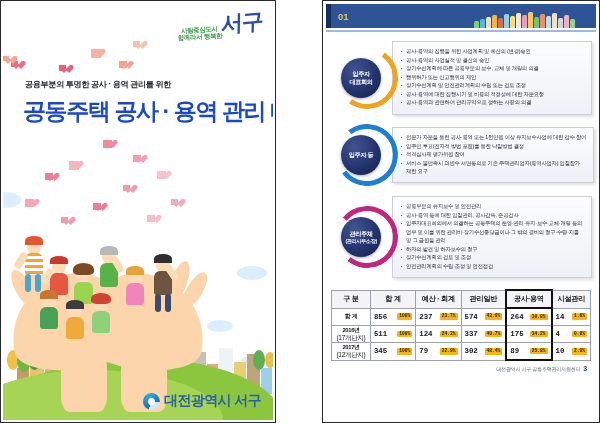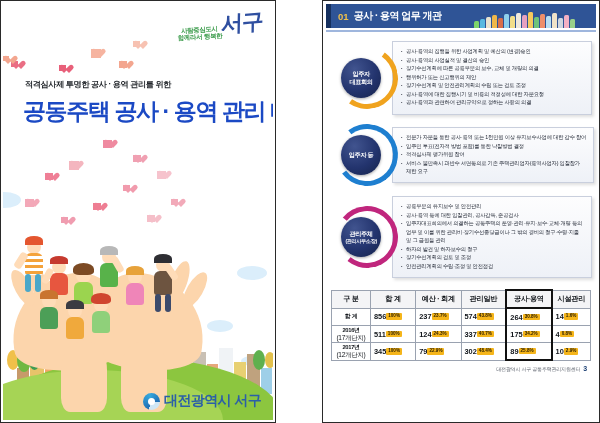--- a/index.html
+++ b/index.html
@@ -81,21 +81,21 @@
   .panel li.wrap{white-space:normal;}
   .panel li:before{content:"·";position:absolute;left:0;font-weight:bold;}
 
   
   .tbl-sec{margin:8px 5px 0 5px;}
   .tbl-title{display:inline-block;background:#b9f0e4;color:#14304f;font-size:8px;font-weight:bold;
              padding:2px 6px;letter-spacing:-.5px;margin-bottom:2px;}
   table.stat{border-collapse:collapse;width:100%;table-layout:fixed;background:#fff;}
   table.stat th,table.stat td{border:1px solid #9aa2b0;padding:0;height:16px;font-size:6.5px;color:#101419;}
   table.stat th{background:#f4f4f6;font-weight:bold;letter-spacing:-.3px;text-align:center;font-size:7.2px;}
-  .cellwrap{display:flex;align-items:center;justify-content:flex-start;padding:0 3px;height:100%;box-sizing:border-box;}
+  .cellwrap{display:flex;align-items:center;justify-content:space-between;padding:0 3px;height:100%;box-sizing:border-box;font-family:Liberation Mono, monospace;}
   .num{font-weight:bold;font-size:7.4px;}
   .pct{background:#f5b51a;color:#2a1d00;font-size:4.6px;font-weight:bold;border-radius:1px;padding:1px 2px;line-height:1;}
   .rowlab{text-align:center;font-size:5.2px;line-height:1.15;letter-spacing:-.3px;}
   .rowlab b{font-size:5.8px;display:block;}
   .hl{border-left:2px solid #111 !important;border-right:2px solid #111 !important;}
   tr.first td.hl{border-top:2px solid #111 !important;}
   tr.last td.hl{border-bottom:2px solid #111 !important;}
   th.hl{border-top:2px solid #111 !important;}
   .rp-foot{margin-top:4px;text-align:right;padding-right:4px;font-size:5px;color:#555b66;letter-spacing:-.2px;}
   .rp-foot b{color:#1b3f73;font-size:7px;margin-left:3px;}
@@ -129,21 +129,21 @@
         <div class="heart" style="left:42px;top:170px;background:#ef7f96;width:8px;height:7px;"></div>
         <div class="heart" style="left:154px;top:168px;background:#f6c3cd;width:9px;height:8px;"></div>
         <div class="heart" style="left:120px;top:182px;background:#f19bad;width:7px;height:6px;"></div>
         <div class="heart" style="left:22px;top:196px;background:#f3a8b8;width:9px;height:8px;"></div>
         <div class="heart" style="left:90px;top:200px;background:#ee7e93;width:8px;height:7px;"></div>
         <div class="heart" style="left:168px;top:196px;background:#f2aab9;width:7px;height:6px;"></div>
         <div class="heart" style="left:144px;top:212px;background:#f5bfc9;width:8px;height:7px;"></div>
         <div class="heart" style="left:58px;top:214px;background:#f09db0;width:7px;height:6px;"></div>
       </div>
 
-      <div class="cover-sub">적격심사제 투명한 공사 · 용역 관리를 위한</div>
+      <div class="cover-sub">공용부분의 투명한 공사 · 용역 관리를 위한</div>
       <div class="cover-title">공동주택 공사 · 용역 관리 매뉴얼</div>
 
       <div class="illus">
         <div class="sky-cloud" style="left:-16px;top:22px;width:34px;height:16px;"></div>
         <div class="sky-cloud" style="right:6px;top:96px;width:30px;height:14px;"></div>
         <div class="sky-cloud" style="right:40px;top:150px;width:26px;height:12px;"></div>
         <div class="sky-cloud" style="right:10px;top:186px;width:22px;height:10px;"></div>
 
         <div class="city">
           <div class="bld" style="left:2px;width:12px;height:26px;background:#c79a6a;"></div>
@@ -261,21 +261,20 @@
         <div class="cf-text">대전광역시 서구</div>
       </div>
     </div>
   </div>
 
   <div class="page page-right">
     <div class="rp">
 
       <div class="rp-head">
         <span class="num">01</span>
-        <span class="htxt">공사 · 용역 업무 개관</span>
         <div class="head-people">
           <div class="hp" style="height:7px;background:#7fd46a;">
               <i style="background:#7fd46a;"></i>
             </div>
           <div class="hp" style="height:9px;background:#58b9e0;">
               <i style="background:#58b9e0;"></i>
             </div>
           <div class="hp" style="height:11px;background:#e8e3d0;">
               <i style="background:#e8e3d0;"></i>
             </div>

